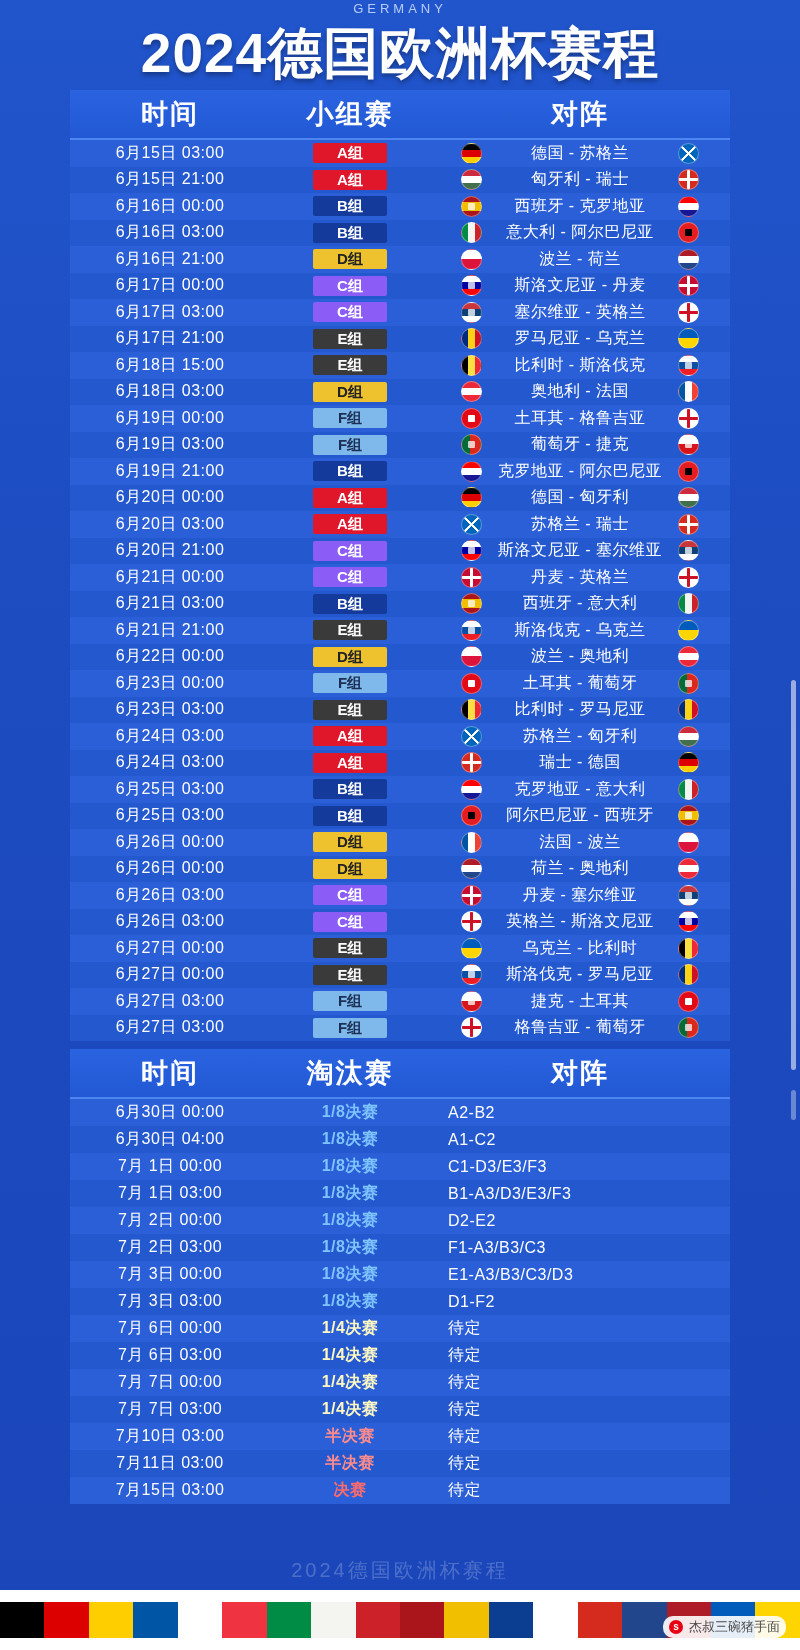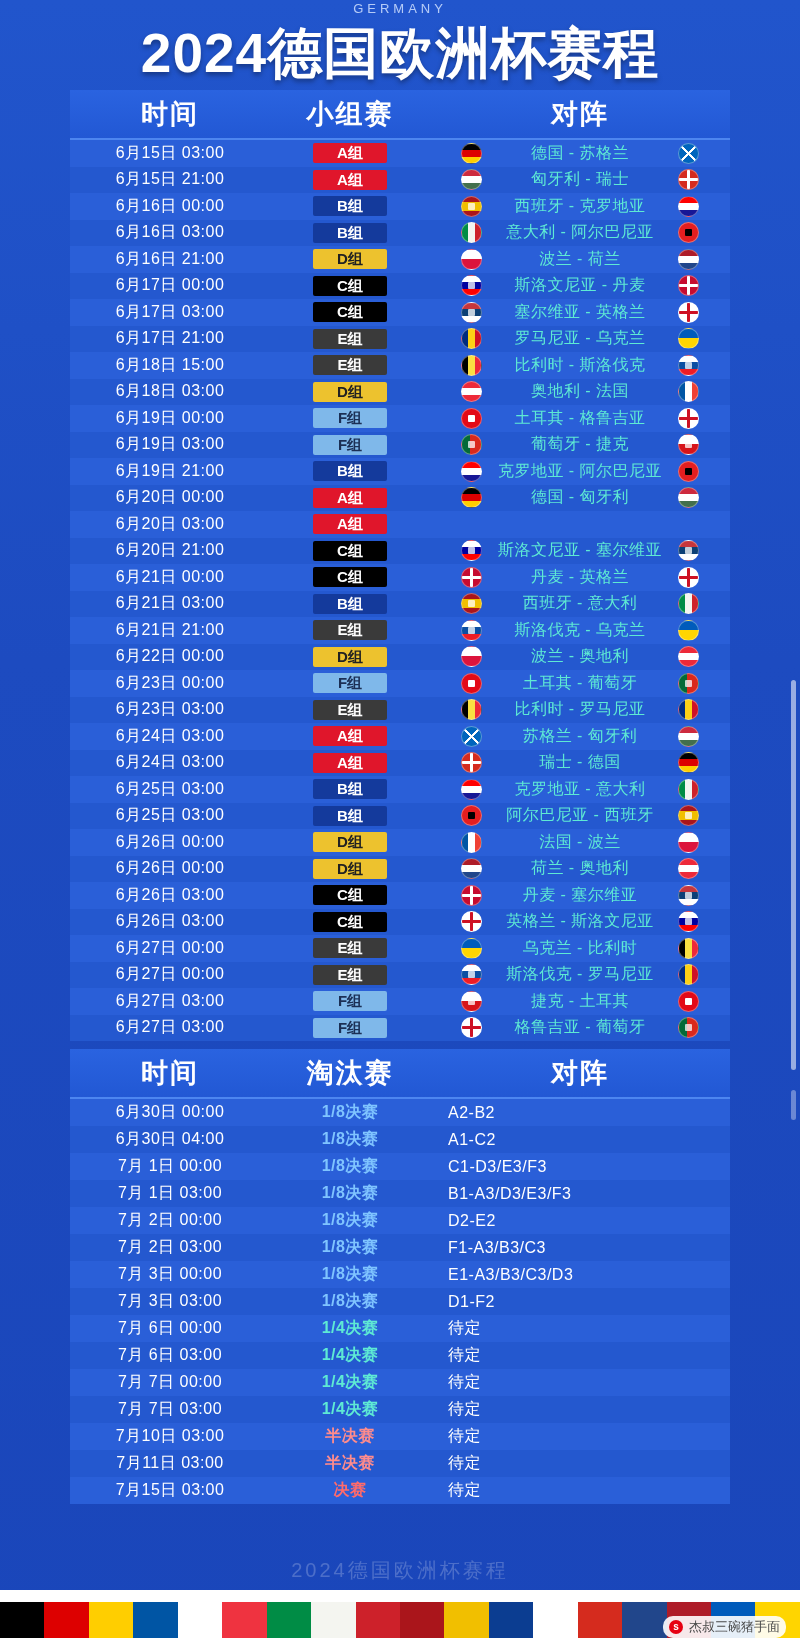--- a/index.html
+++ b/index.html
@@ -95,35 +95,35 @@
     height: 20px;
     line-height: 20px;
     text-align: center;
     font-size: 15px;
     font-weight: bold;
     border-radius: 2px;
     color: #ffffff;
   }
   .g-A { background: #e0162b; }
   .g-B { background: #143a9c; }
-  .g-C { background: #000000; }
+  .g-C { background: #8b5cf6; }
   .g-D { background: #edc22e; color: #222; }
   .g-E { background: #3a3a3a; }
   .g-F { background: #7fb8ea; color: #1b2f55; }
 
   .match {
     width: 300px;
     display: flex;
     align-items: center;
     justify-content: center;
     gap: 8px;
   }
   .teams {
     font-size: 16px;
-    color: #5eead4;
+    color: #ffffff;
     white-space: nowrap;
     letter-spacing: .5px;
     min-width: 180px;
     text-align: center;
   }
   .flag {
     width: 21px;
     height: 21px;
     border-radius: 50%;
     flex: 0 0 21px;
@@ -136,21 +136,21 @@
   .ko-row { display: flex; align-items: center; height: 27px; background: #2a5fd8; }
   .ko-row.alt { background: #2458cf; }
   .ko-stage {
     width: 160px;
     text-align: center;
     font-size: 16px;
     font-weight: bold;
     letter-spacing: .5px;
   }
   .s-r16 { color: #7fc4ff; }
-  .s-qf  { color: #5eead4; }
+  .s-qf  { color: #fef9c3; }
   .s-sf  { color: #ff8c8c; }
   .s-f   { color: #ff6b6b; }
   .ko-teams {
     width: 300px;
     font-size: 16px;
     color: #ffffff;
     padding-left: 18px;
     letter-spacing: .5px;
   }
 
@@ -426,20 +426,29 @@
           <div class="match">
             <div class="flag" style="background: linear-gradient(rgb(0, 0, 0) 33%, rgb(221, 0, 0) 33%, rgb(221, 0, 0) 66%, rgb(255, 206, 0) 66%);"></div>
             <span class="teams">德国 - 匈牙利</span>
             <div class="flag" style="background: linear-gradient(rgb(205, 42, 62) 33%, rgb(255, 255, 255) 33%, rgb(255, 255, 255) 66%, rgb(67, 111, 77) 66%);"></div>
           </div>
         </div>
         <div class="row">
           <div class="time">6月20日 03:00</div>
           <div class="grp-cell">
             <span class="grp g-A">A组</span>
+          </div>
+          <div class="match">
+            <div class="flag" style="background: linear-gradient(135deg, rgb(0, 101, 189), rgb(0, 101, 189));">
+              <div style="position: absolute; inset: 0px; background: linear-gradient(45deg, transparent 45%, rgb(255, 255, 255) 45%, rgb(255, 255, 255) 55%, transparent 55%), linear-gradient(-45deg, transparent 45%, rgb(255, 255, 255) 45%, rgb(255, 255, 255) 55%, transparent 55%);"></div>
+            </div>
+            <span class="teams">苏格兰 - 瑞士</span>
+            <div class="flag" style="background: linear-gradient(0deg, rgb(213, 43, 30), rgb(213, 43, 30));">
+              <div style="position: absolute; inset: 0px; background: linear-gradient(90deg, transparent 42%, rgb(255, 255, 255) 42%, rgb(255, 255, 255) 58%, transparent 58%), linear-gradient(transparent 42%, rgb(255, 255, 255) 42%, rgb(255, 255, 255) 58%, transparent 58%);"></div>
+            </div>
           </div>
         </div>
         <div class="row alt">
           <div class="time">6月20日 21:00</div>
           <div class="grp-cell">
             <span class="grp g-C">C组</span>
           </div>
           <div class="match">
             <div class="flag" style="background: linear-gradient(rgb(255, 255, 255) 33%, rgb(0, 0, 160) 33%, rgb(0, 0, 160) 66%, rgb(255, 0, 0) 66%);">
               <div style="position: absolute; left: 50%; top: 50%; width: 7px; height: 7px; margin: -3.5px 0px 0px -3.5px; border-radius: 1px; background: rgba(255, 255, 255, 0.75);"></div>

